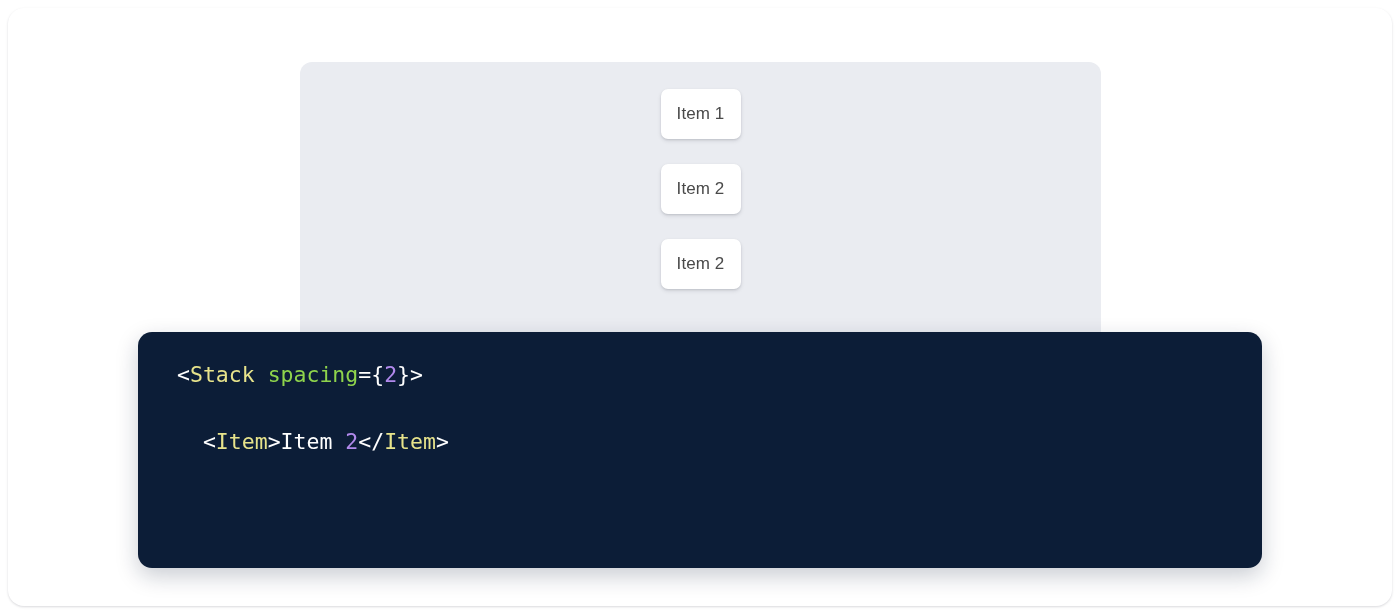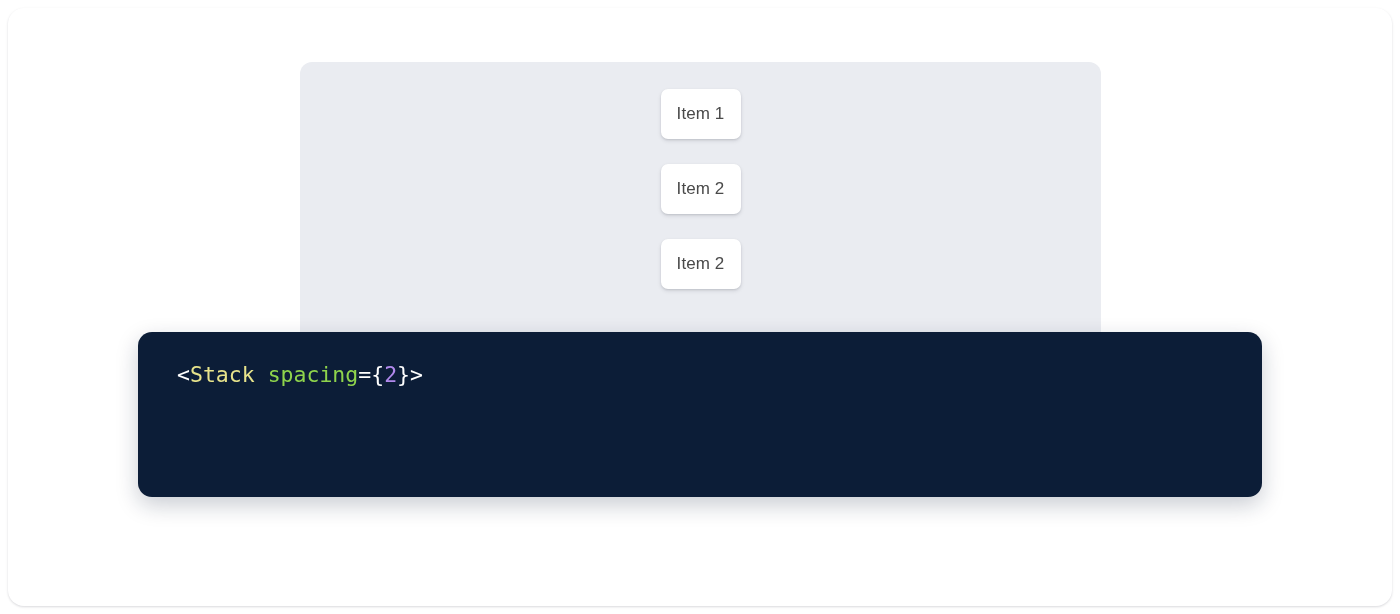--- a/index.html
+++ b/index.html
@@ -65,21 +65,21 @@
                 0 2px 4px rgba(16,24,40,0.10);
     letter-spacing: 0.1px;
   }
 
   
   #code-panel {
     position: absolute;
     left: 130px;          
     top: 324px;           
     width: 1124px;
-    height: 165px;
+    height: 236px;
     background: #0c1d37;
     border-radius: 14px;
     box-shadow: 0 8px 22px rgba(12,29,55,0.22);
     overflow: hidden;
   }
 
   #code-block {
     position: absolute;
     left: 39px;
     top: 26px;
@@ -113,17 +113,18 @@
         <span>Item 2</span>
       </div>
       <div class="stack-item">
         <span>Item 2</span>
       </div>
     </div>
   </div>
 
   <div id="code-panel">
     <div id="code-block"><span class="code-line"><span class="tok-punct">&lt;</span><span class="tok-tag">Stack</span><span class="tok-punct"> </span><span class="tok-attr">spacing</span><span class="tok-punct">={</span><span class="tok-num">2</span><span class="tok-punct">}&gt;</span></span>
+<span class="code-line">  <span class="tok-punct">&lt;</span><span class="tok-tag">Item</span><span class="tok-punct">&gt;</span><span class="tok-text">Item </span><span class="tok-num">2</span><span class="tok-punct">&lt;/</span><span class="tok-tag">Item</span><span class="tok-punct">&gt;</span></span>
 
 </div>
   </div>
 
 </div>
 
 </body></html>

